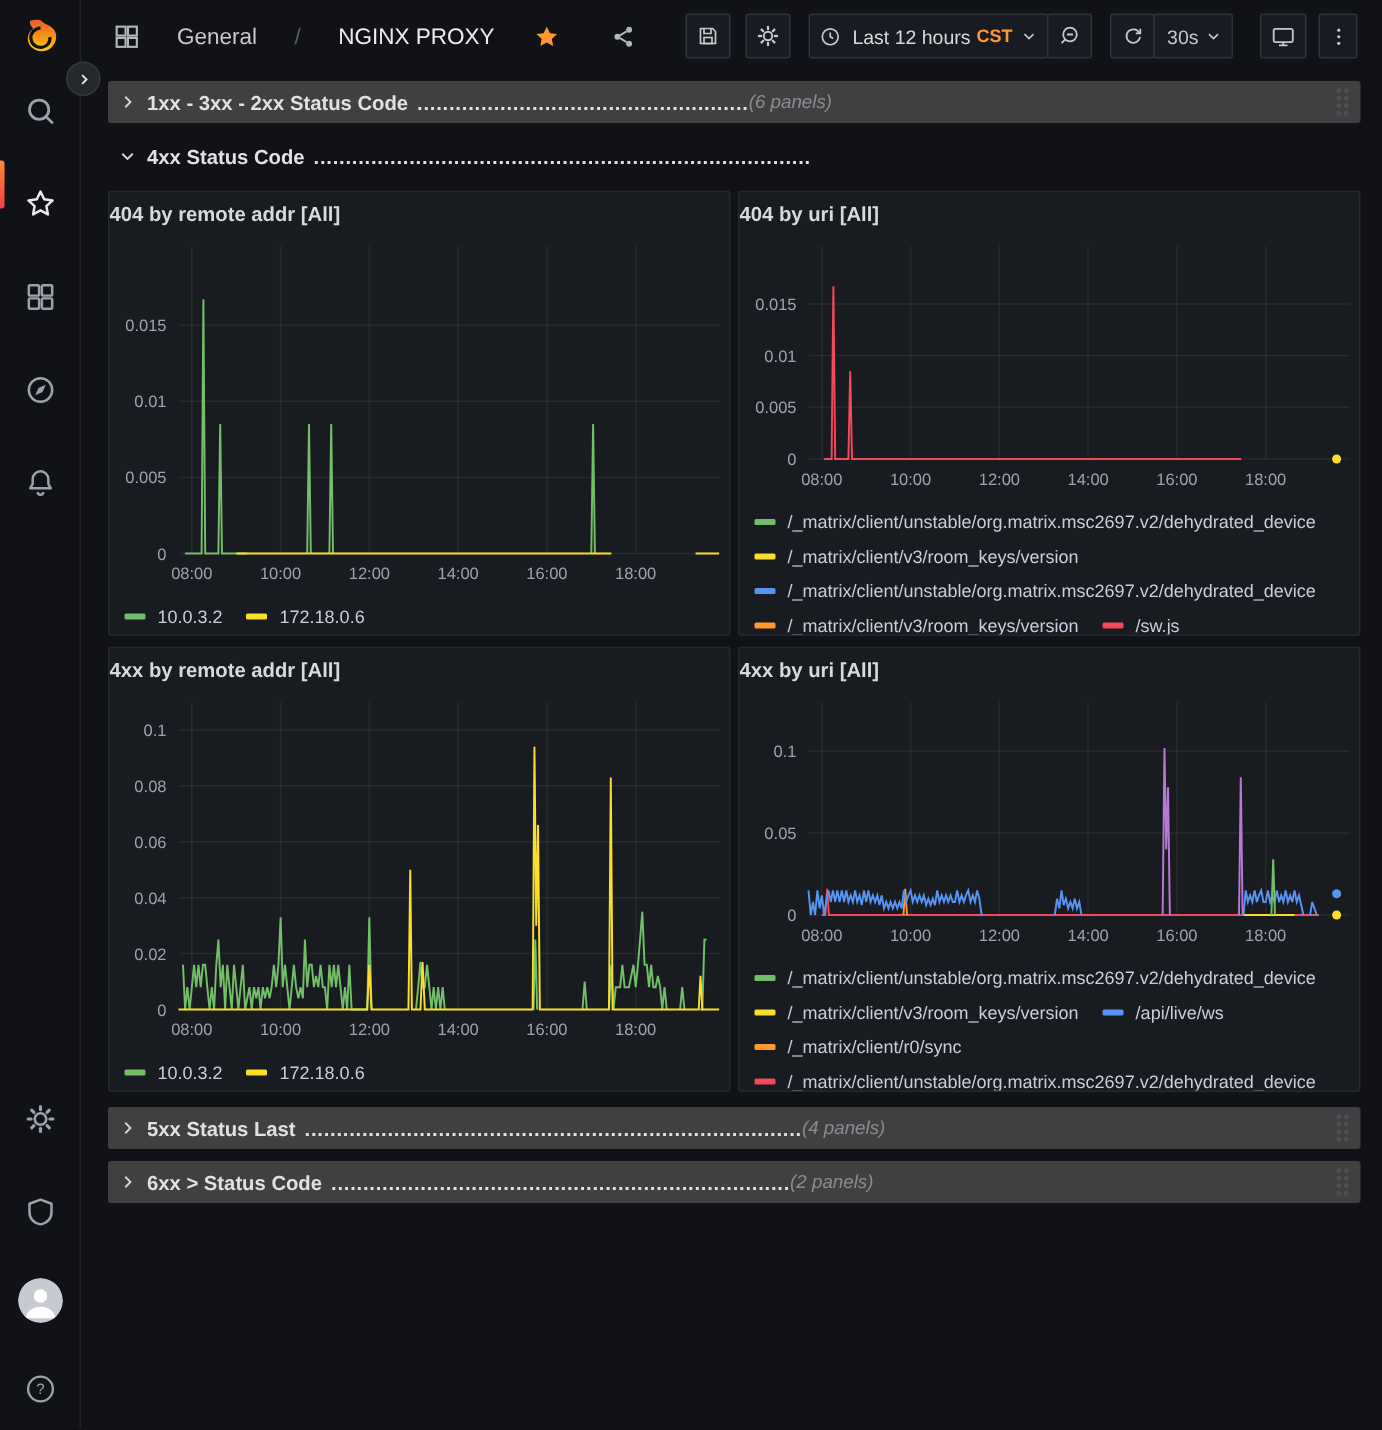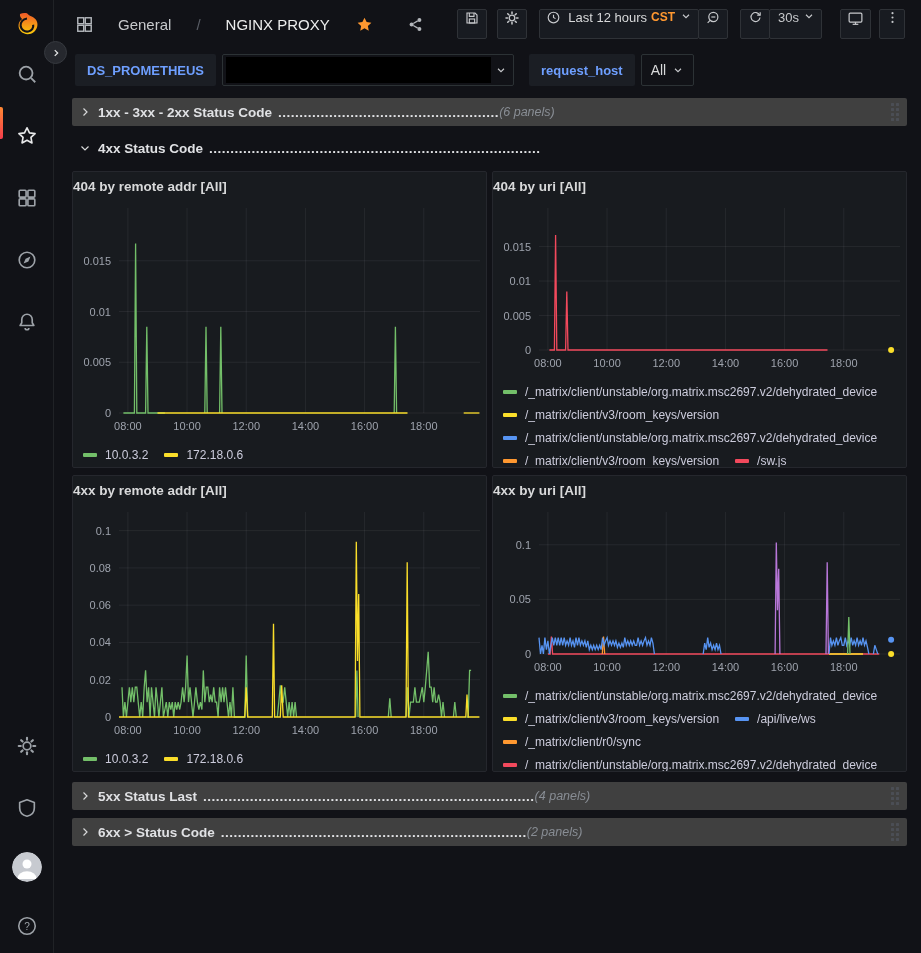--- a/index.html
+++ b/index.html
@@ -24,21 +24,21 @@
   .topbar{height:48px;flex:none;display:flex;align-items:center;padding:0 16px 0 21px;box-sizing:border-box;}
   .crumb{display:flex;align-items:center;gap:24px;font-size:15px;}
   .crumb .grid-ic{color:#b3b6bb;display:flex;}
   .crumb .sec{color:#c7c9cc;}
   .crumb .sep{color:#5a5e66;margin:0 1px;}
   .crumb .ttl{color:#eceded;}
   .crumb .star{display:flex;margin-left:2px;}
   .crumb .share{display:flex;margin-left:10px;color:#b3b6bb;}
   .actions{margin-left:auto;display:flex;align-items:center;}
   .tbtn{height:30px;min-width:30px;border:1px solid #2f3237;background:#181b21;border-radius:2px;
-    display:flex;justify-content:center;color:#c7c9cc;box-sizing:border-box;padding:0 6px;}
+    display:flex;align-items:center;justify-content:center;color:#c7c9cc;box-sizing:border-box;padding:0 6px;}
   .tgroup{display:flex;}
   .tgroup .tbtn+.tbtn{margin-left:-1px;}
   .gap10{width:10px;}.gap12{width:12px;}.gap18{width:18px;}.gap8{width:8px;}
   .timetext{font-size:13px;color:#d8d9da;margin:0 4px 0 7px;white-space:nowrap;}
   .tz{font-size:12px;font-weight:bold;color:#ff9830;margin-right:5px;}
   .caret{display:flex;color:#c7c9cc;}
   .refresh-val{font-size:13px;margin:0 4px 0 2px;}
   
   .submenu{height:44px;flex:none;display:flex;align-items:center;padding:0 14px 0 21px;box-sizing:border-box;}
   .var-label{height:32px;display:flex;align-items:center;padding:0 12px;background:#1b1e24;border-radius:2px;
@@ -281,40 +281,20 @@
         <div class="tbtn" style="min-width:26px;padding:0 4px;">
           <svg width="15" height="15" viewBox="0 0 24 24" fill="currentColor">
             <circle cx="12" cy="5" r="1.7"></circle>
               <circle cx="12" cy="12" r="1.7"></circle>
               <circle cx="12" cy="19" r="1.7"></circle>
           </svg>
         </div>
       </div>
     </header>
 
-    <div class="submenu">
-      <div class="var-label">DS_PROMETHEUS</div>
-      <div class="var-select">
-        <div class="redacted"></div>
-        <span class="caret">
-          <svg width="12" height="12" viewBox="0 0 24 24" fill="none" stroke="currentColor" stroke-width="2.2">
-              <path d="M6 9.5l6 6 6-6"></path>
-            </svg>
-        </span>
-      </div>
-      <div class="var-label vr2">request_host</div>
-      <div class="all-select">
-        <span>All</span>
-        <span class="caret">
-          <svg width="12" height="12" viewBox="0 0 24 24" fill="none" stroke="currentColor" stroke-width="2.2">
-              <path d="M6 9.5l6 6 6-6"></path>
-            </svg>
-        </span>
-      </div>
-    </div>
 
     <div class="dash">
 
       <div class="row-header collapsed" style="margin-top:3px;">
         <span class="chev">
           <svg width="12" height="12" viewBox="0 0 24 24" fill="none" stroke="currentColor" stroke-width="2.4">
               <path d="M9 5l7 7-7 7"></path>
             </svg>
         </span>
         <span class="row-title">1xx - 3xx - 2xx Status Code</span>

